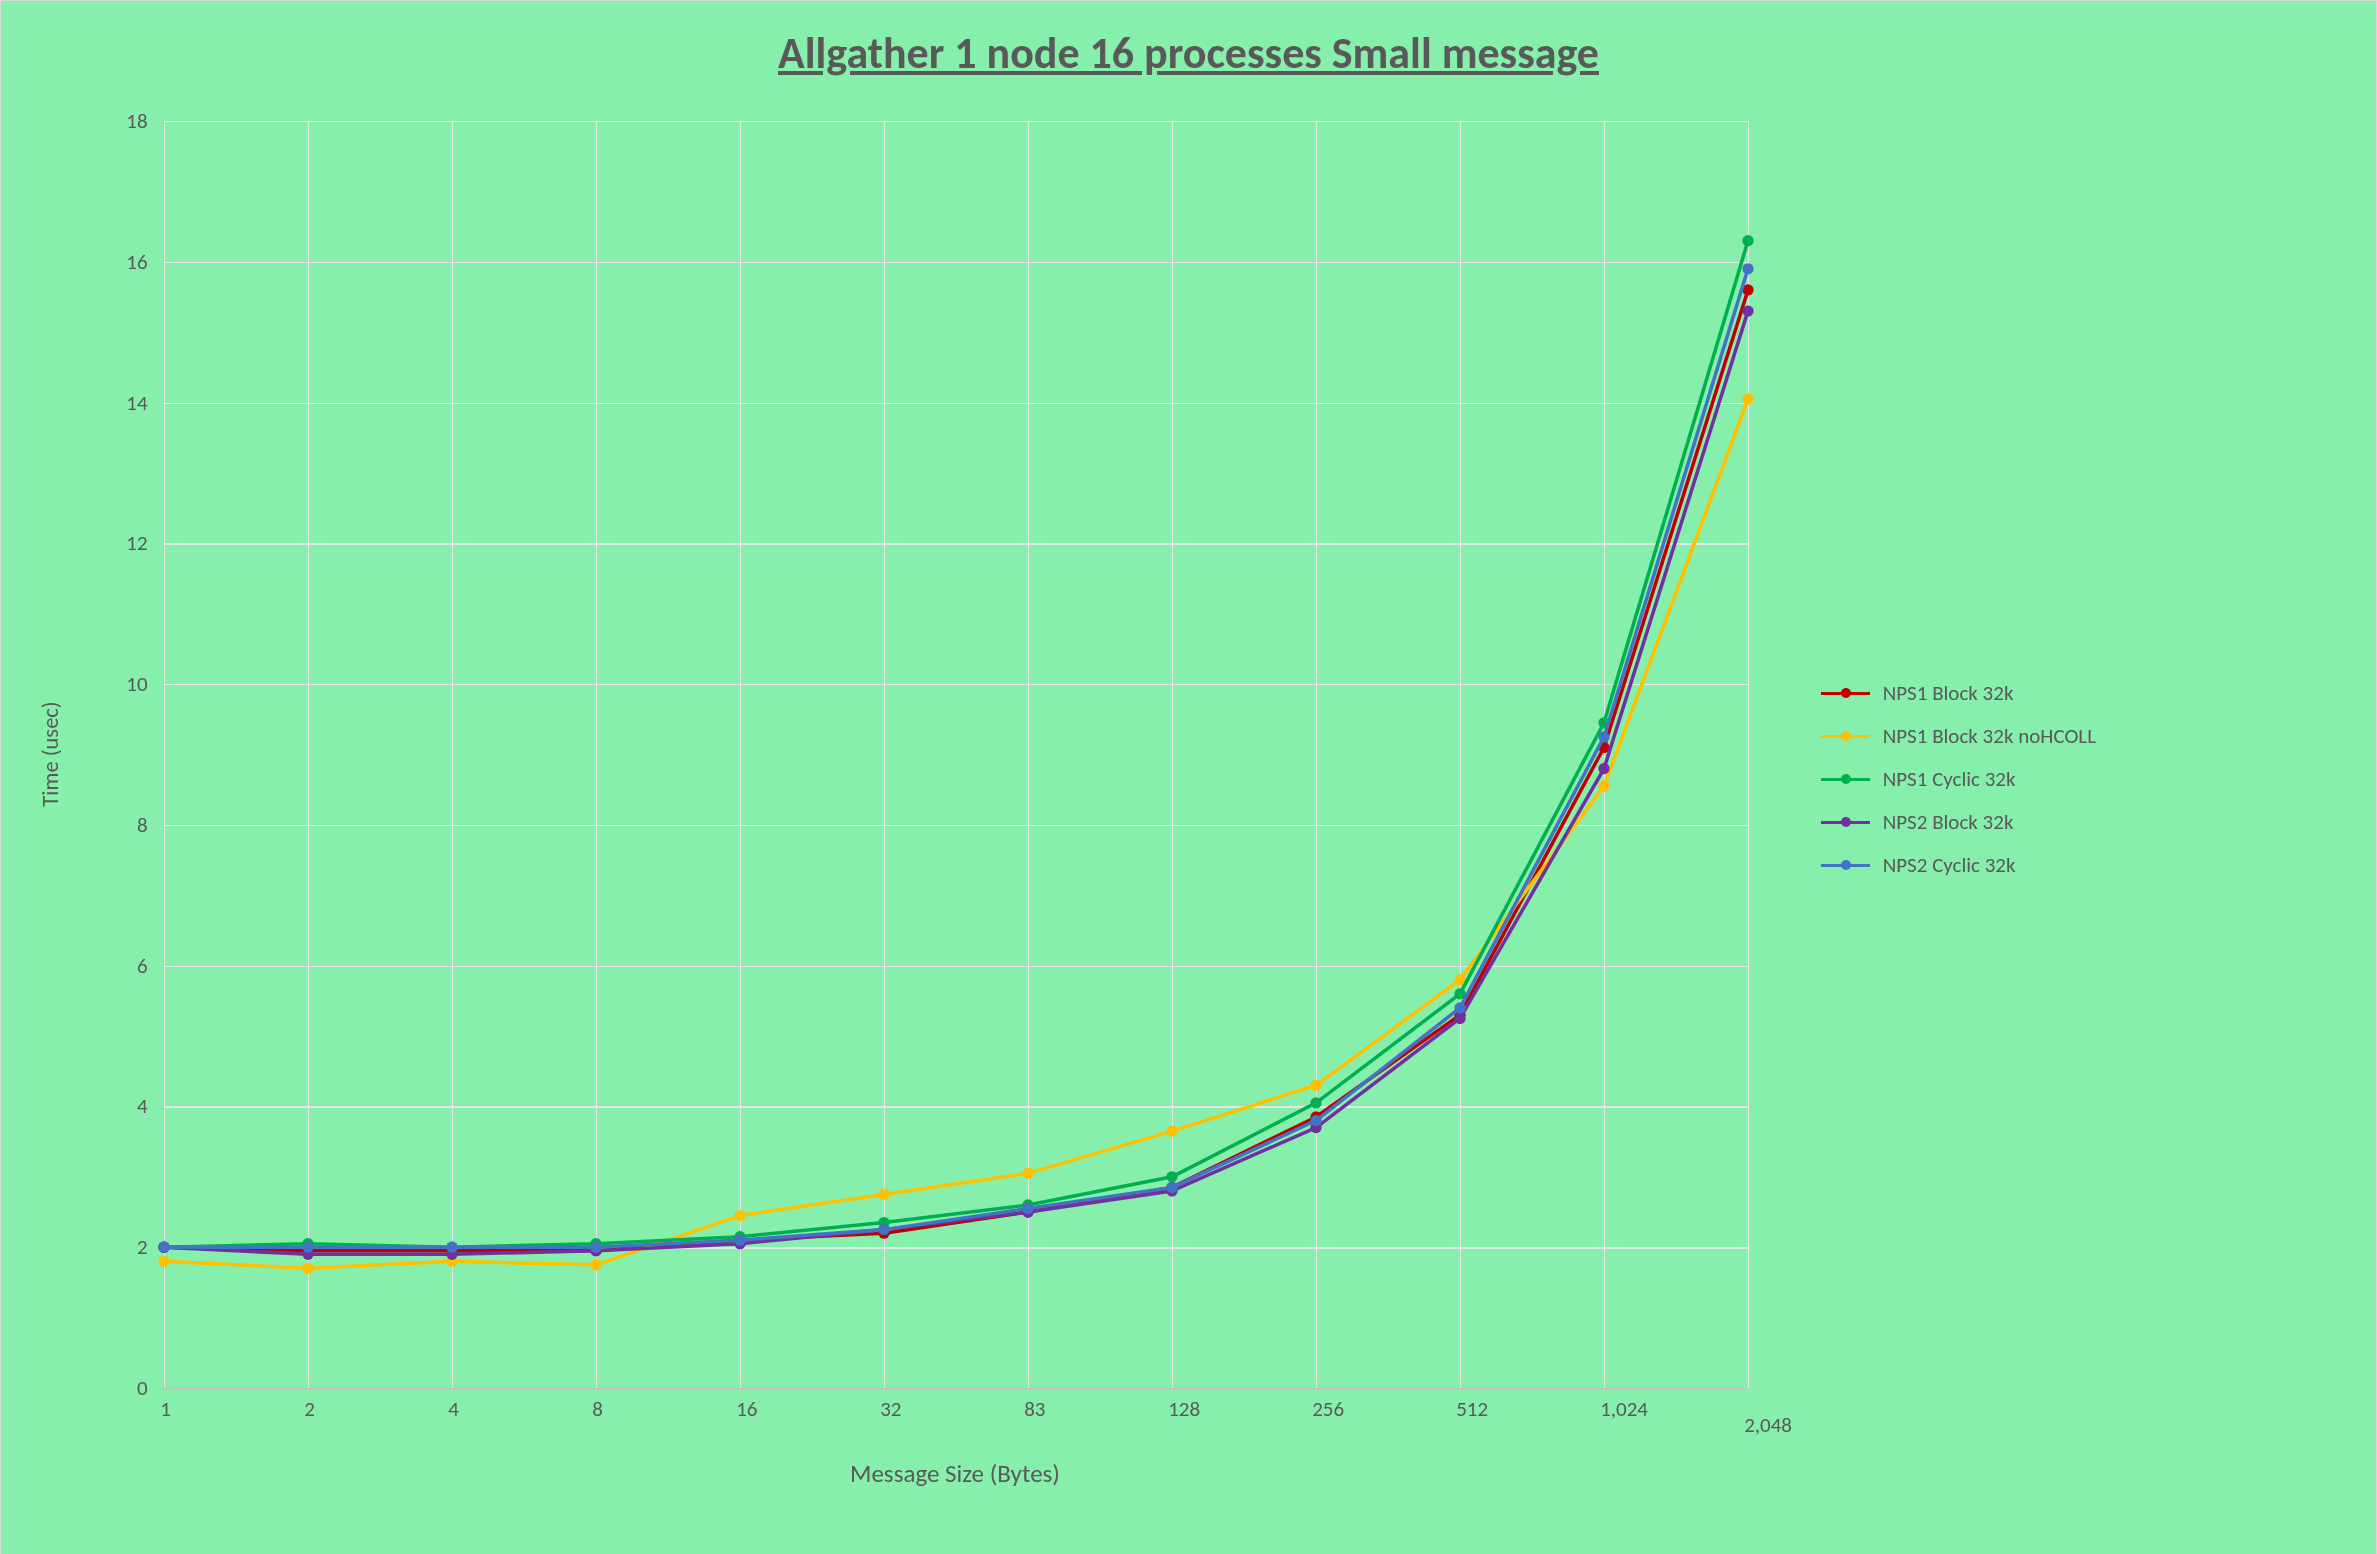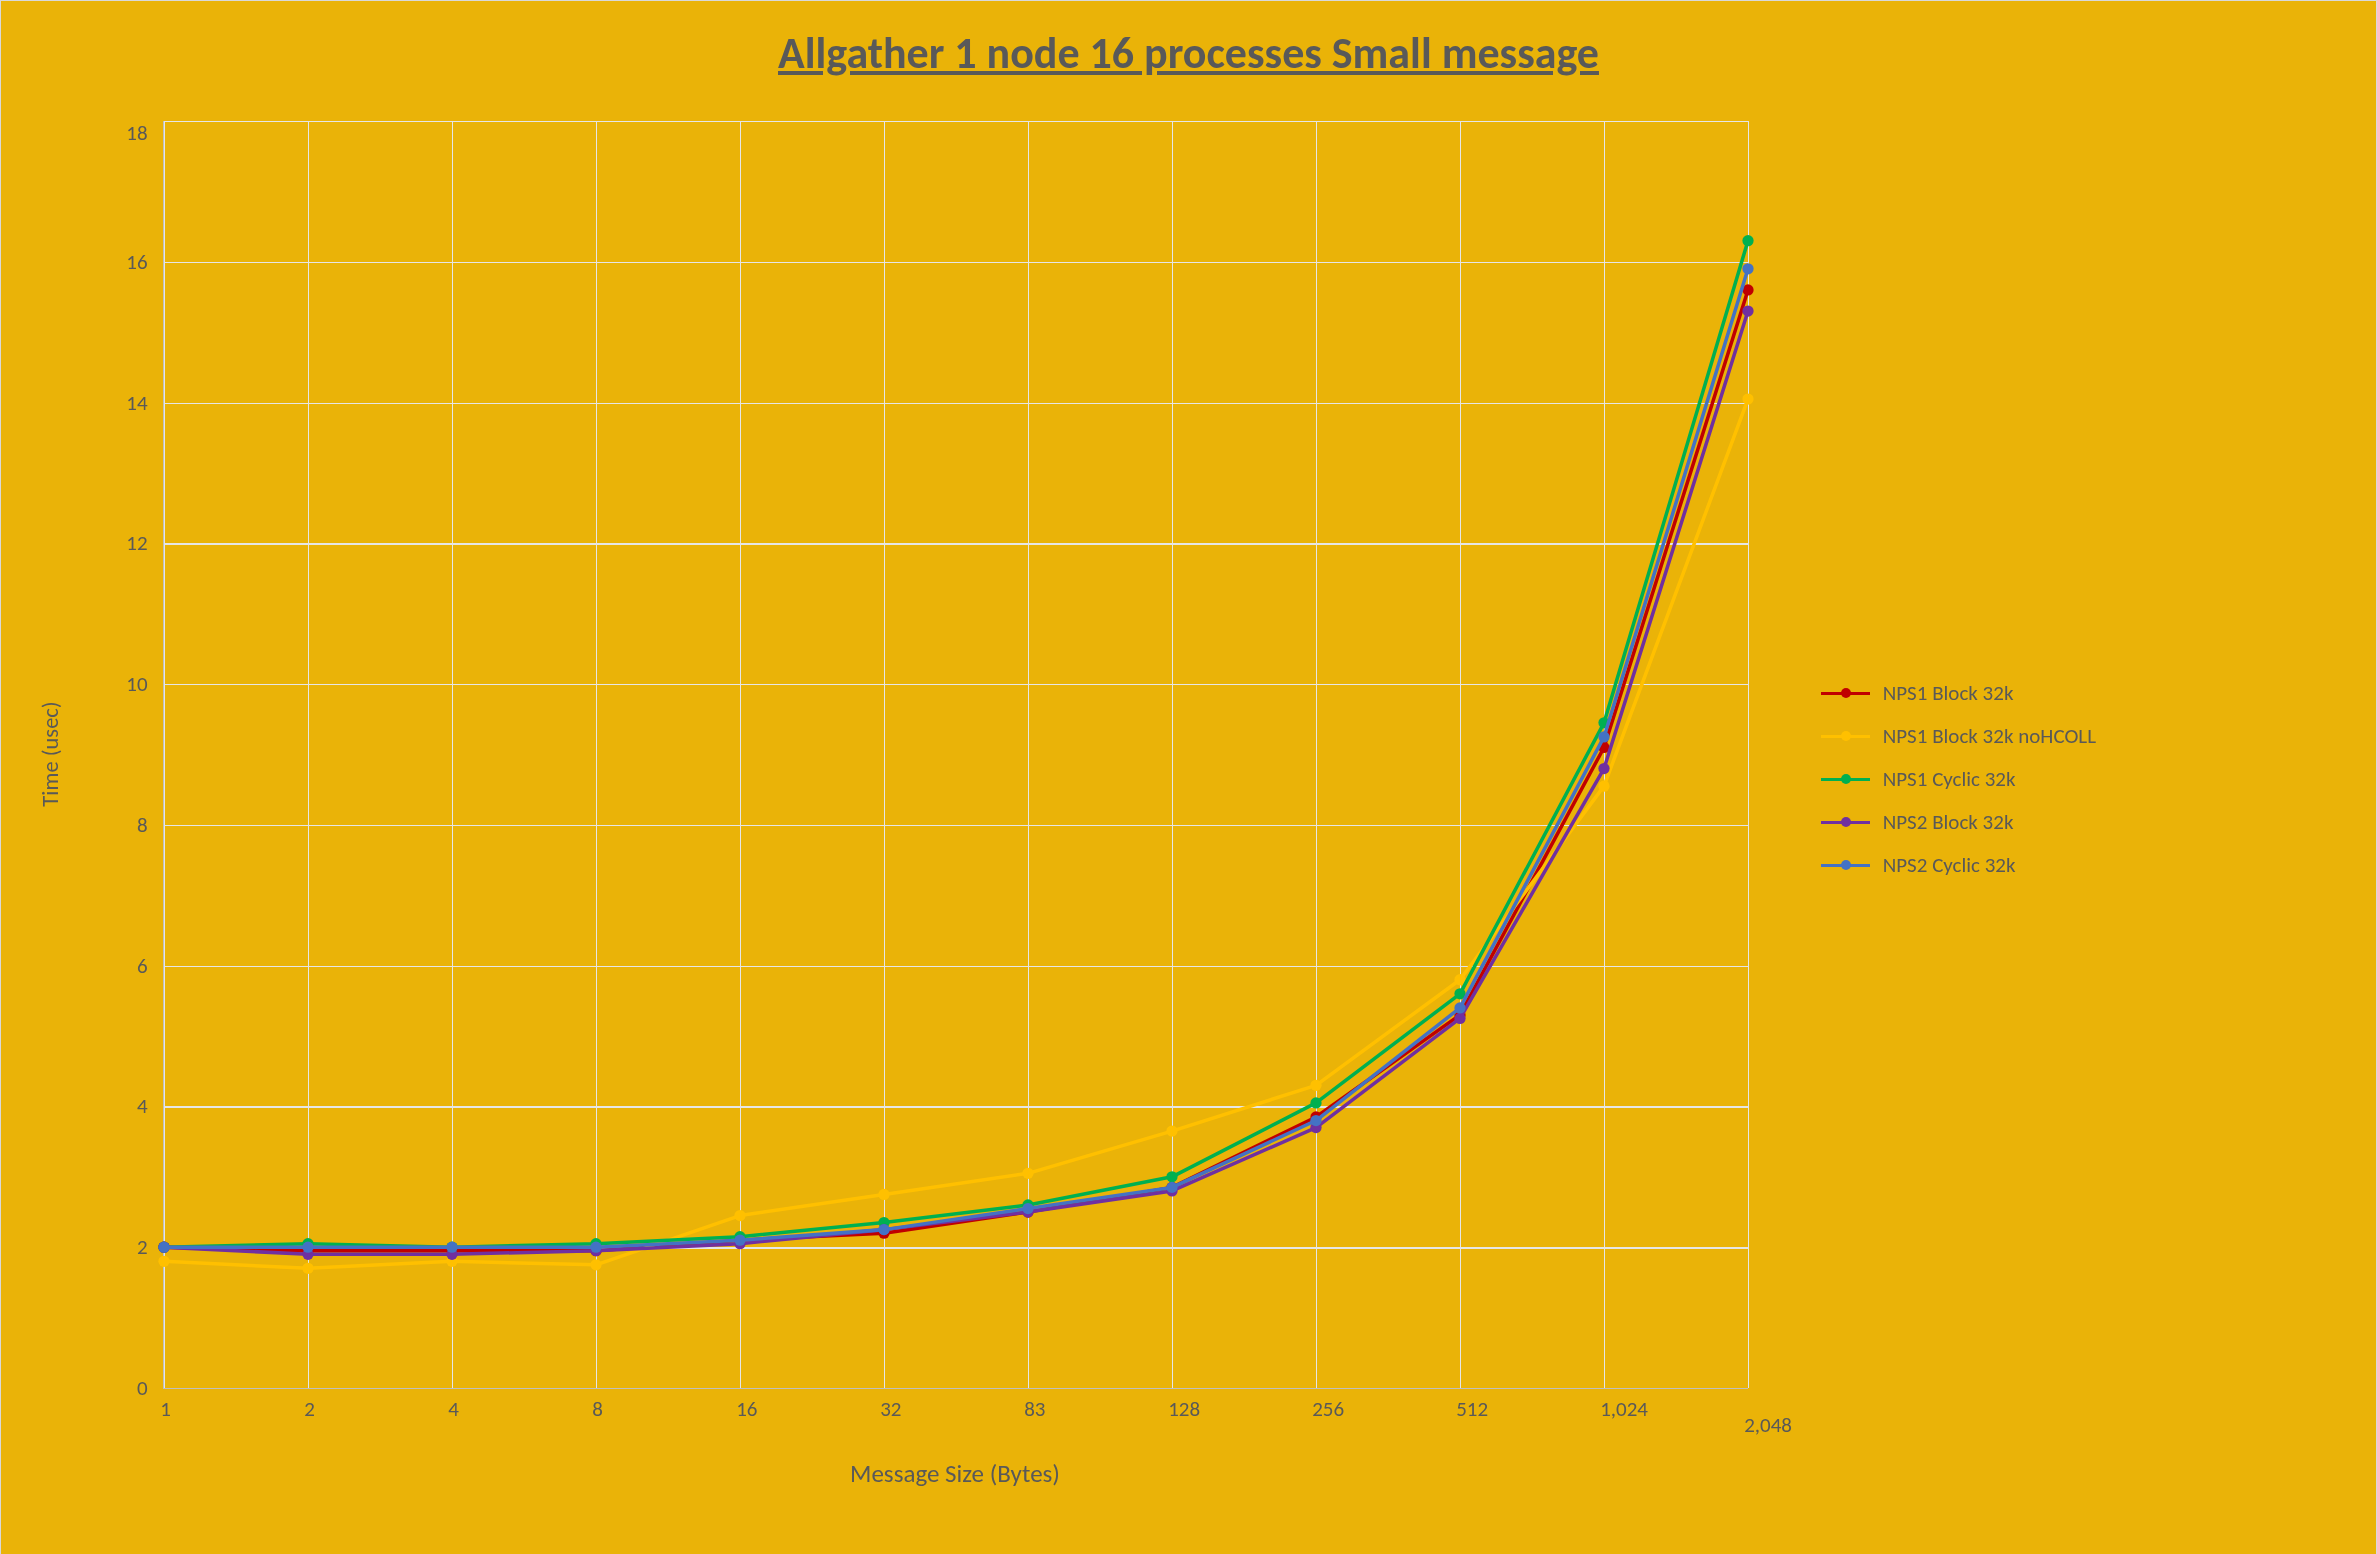--- a/index.html
+++ b/index.html
@@ -8,21 +8,21 @@
     background: #ffffff;
     font-family: "Calibri", "Segoe UI", Arial, sans-serif;
     color: #595959;
   }
   .chart-frame {
     box-sizing: border-box;
     width: 2377px;
     height: 1555px;
     border: 1.4px solid #d9d9d9;
     position: relative;
-    background: #eab308;
+    background: #86efac;
   }
   .chart-title {
     position: absolute;
     top: 25px;
     left: 0;
     width: 100%;
     text-align: center;
     font-size: 44px;
     font-weight: bold;
     text-decoration: underline;
@@ -123,21 +123,21 @@
 </head>
 <body>
 
 <div class="chart-frame">
 
   <div class="chart-title">Allgather 1 node 16 processes Small message</div>
 
   <div class="y-axis-title" style="top:753px;">Time (usec)</div>
 
   <div style="position:absolute; left:106px; top:120px; width:42px; height:1267px;">
-    <div class="y-tick-label" style="top:0%;margin-top:12px;">18</div>
+    <div class="y-tick-label" style="top:0%;">18</div>
     <div class="y-tick-label" style="top:11.111%;">16</div>
     <div class="y-tick-label" style="top:22.222%;">14</div>
     <div class="y-tick-label" style="top:33.333%;">12</div>
     <div class="y-tick-label" style="top:44.444%;">10</div>
     <div class="y-tick-label" style="top:55.556%;">8</div>
     <div class="y-tick-label" style="top:66.667%;">6</div>
     <div class="y-tick-label" style="top:77.778%;">4</div>
     <div class="y-tick-label" style="top:88.889%;">2</div>
     <div class="y-tick-label" style="top:100%;">0</div>
   </div>

